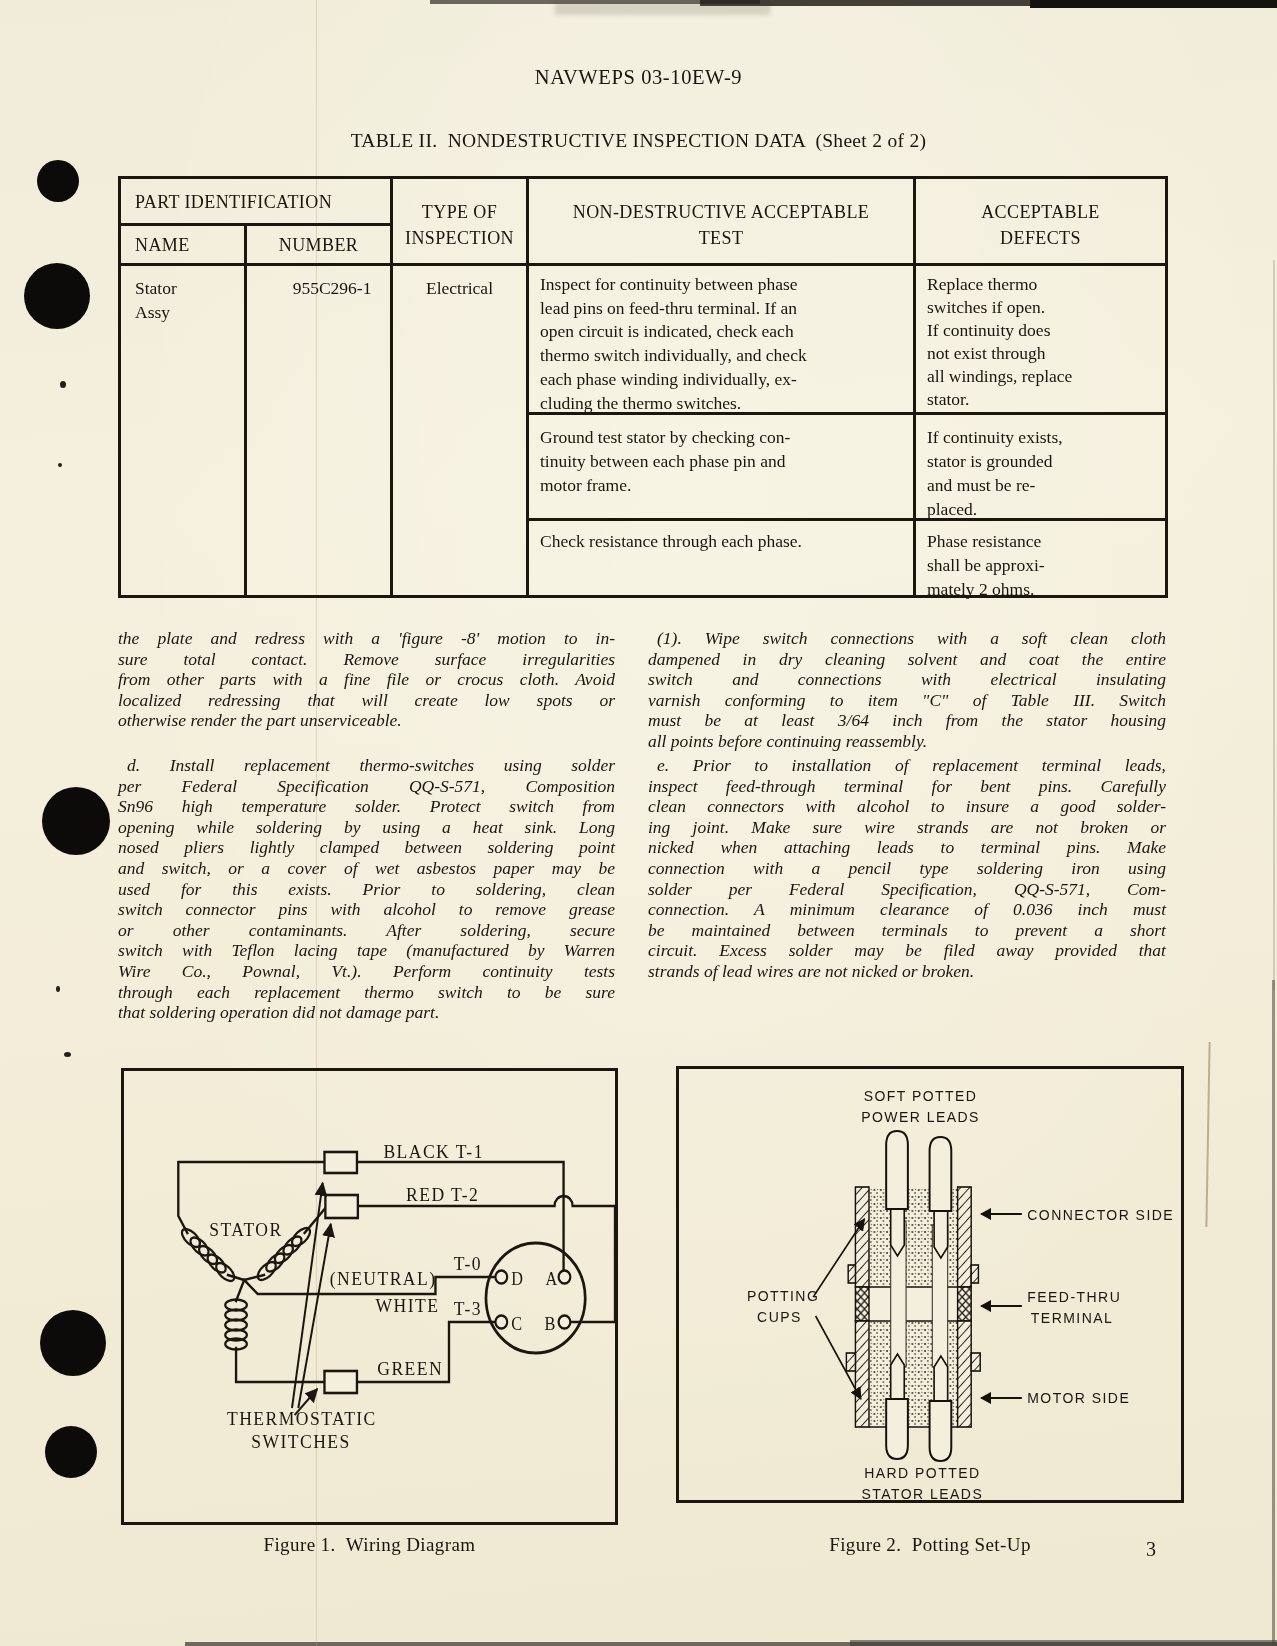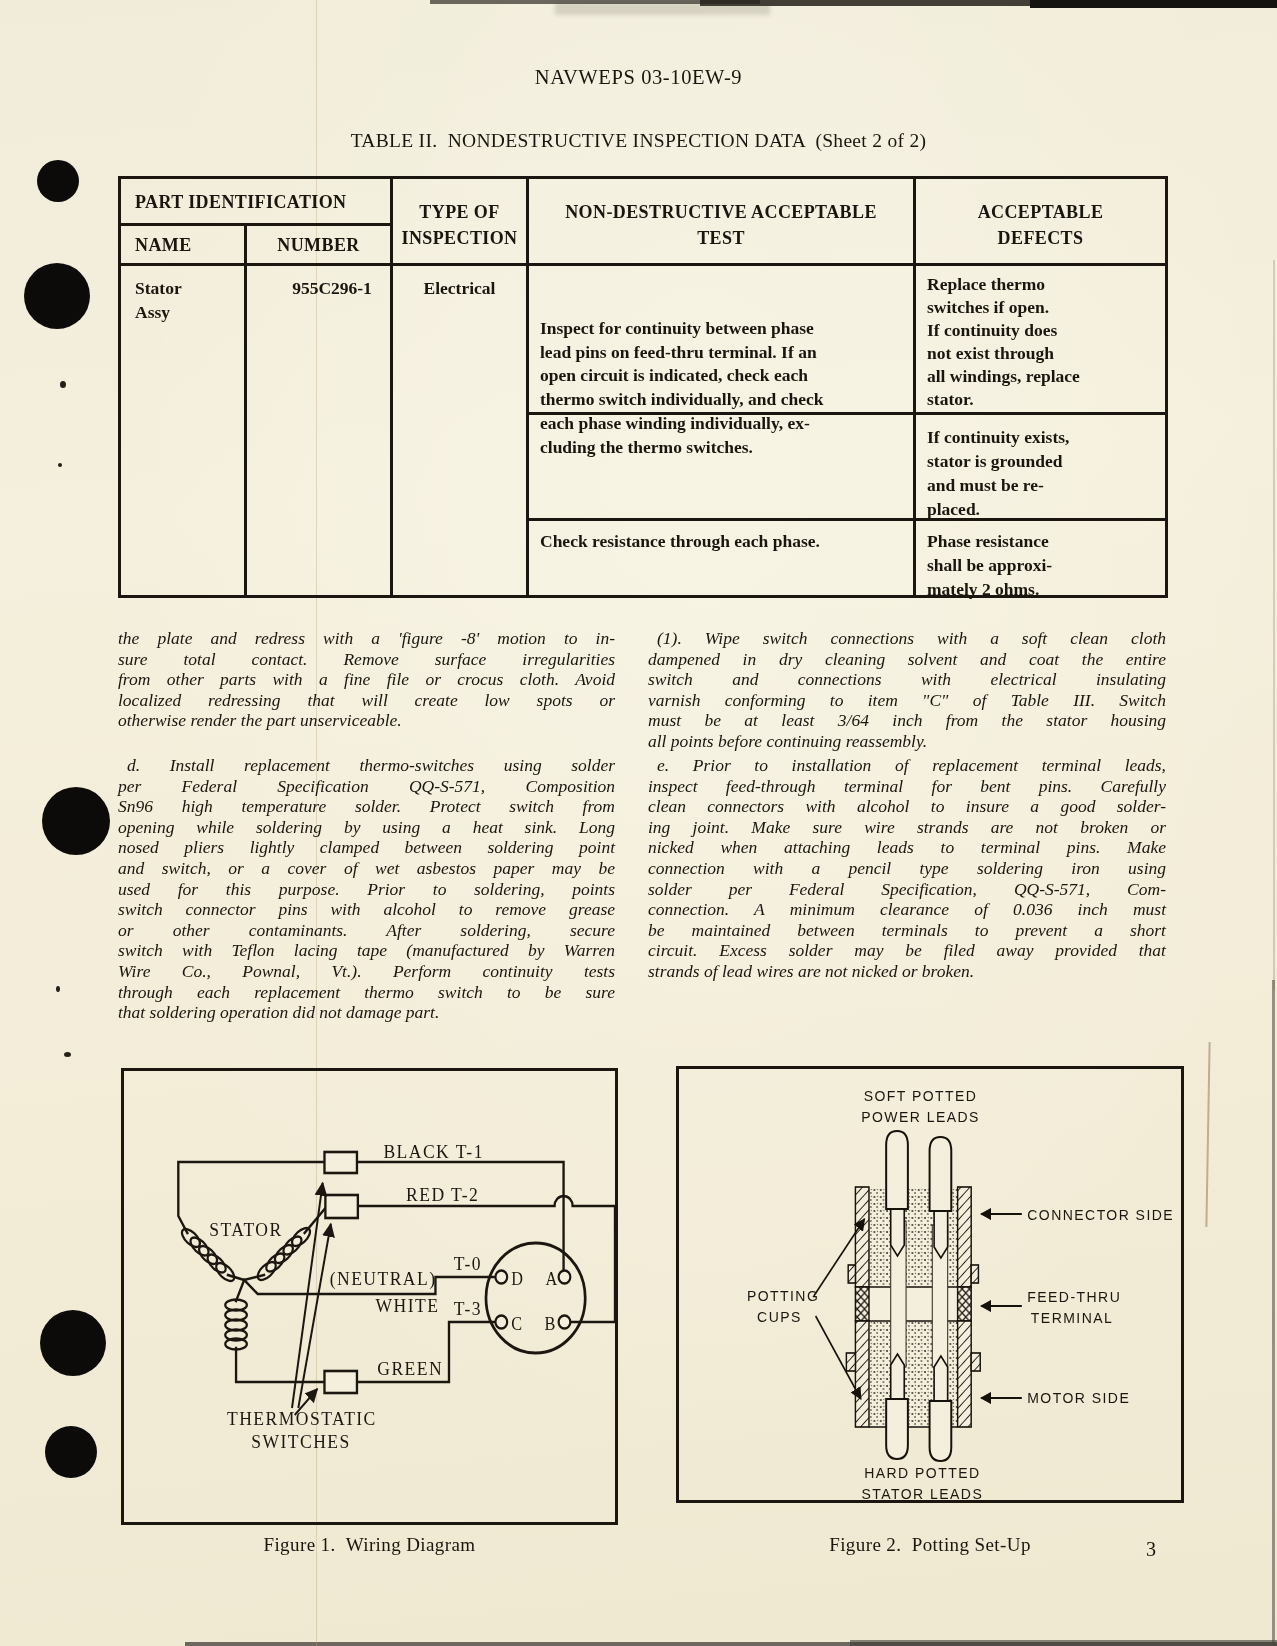--- a/index.html
+++ b/index.html
@@ -10,21 +10,21 @@
       radial-gradient(ellipse at 55% 30%, rgba(255,255,248,.28), transparent 62%),
       linear-gradient(175deg,#f1ecd9 0%,#f5f0dd 30%,#f2ecd7 70%,#efe9d2 100%);
   }
   .abs{position:absolute;}
   
   .doc-number{left:0;top:66px;width:1277px;text-align:center;font-size:20.5px;letter-spacing:.6px;}
   .table-title{left:0;top:130px;width:1277px;text-align:center;font-size:19.5px;letter-spacing:.3px;white-space:pre;}
   
   .ndt-table{left:118px;top:176px;width:1050px;height:422px;border:3px solid #1b1710;box-sizing:border-box;}
   .vline,.hline{position:absolute;background:#1b1710;}
-  .cell{position:absolute;font-size:17.5px;line-height:24px;white-space:pre-line;font-weight:bold;}
+  .cell{position:absolute;font-size:17.5px;line-height:24px;white-space:pre-line;}
   .cell.center{text-align:center;}
   .hdr{font-size:18px;letter-spacing:.4px;}
   
   .col{position:absolute;font-size:17.5px;line-height:20.6px;}
   .jl{text-align:justify;text-align-last:justify;font-style:italic;}
   .jl.jl-last{text-align-last:left;}
   .indent-first .jl:first-child{text-indent:9px;}
   
   .figbox{position:absolute;border:3px solid #1b1710;box-sizing:border-box;padding-left:48px;}
   .figcap{position:absolute;text-align:center;font-size:19px;letter-spacing:.4px;white-space:pre;}
@@ -83,32 +83,35 @@
 INSPECTION</div>
   <div class="cell hdr center" style="left:408px;top:20px;width:384px;line-height:26px;">NON-DESTRUCTIVE ACCEPTABLE
 TEST</div>
   <div class="cell hdr center" style="left:795px;top:20px;width:249px;line-height:26px;">ACCEPTABLE
 DEFECTS</div>
 
   <div class="cell" style="left:14px;top:97px;">Stator
 Assy</div>
   <div class="cell center" style="left:126px;top:97px;width:170px;">955C296-1</div>
   <div class="cell center" style="left:272px;top:97px;width:133px;">Electrical</div>
-  <div class="cell" style="left:419px;top:94px;width:364px;line-height:23.7px;margin-top:44px;">Inspect for continuity between phase
+  <div class="cell" style="left:419px;top:94px;width:364px;line-height:23.7px;">Inspect for continuity between phase
 lead pins on feed-thru terminal.  If an
 open circuit is indicated,  check each
 thermo switch individually,  and check
 each phase winding individually,  ex-
 cluding the thermo switches.</div>
   <div class="cell" style="left:806px;top:94px;width:230px;line-height:23px;">Replace thermo
 switches if open.
 If continuity does
 not exist through
 all windings,  replace
 stator.</div>
+  <div class="cell" style="left:419px;top:246px;width:364px;">Ground test stator by checking con-
+tinuity between each phase pin and
+motor frame.</div>
   <div class="cell" style="left:806px;top:246px;width:230px;">If continuity exists,
 stator is grounded
 and must be re-
 placed.</div>
   <div class="cell" style="left:419px;top:350px;width:364px;">Check resistance through each phase.</div>
   <div class="cell" style="left:806px;top:350px;width:230px;">Phase resistance
 shall be approxi-
 mately 2 ohms.</div>
 </div>
 
@@ -119,21 +122,21 @@
     <div class="jl">localized redressing that will create low spots or</div>
     <div class="jl jl-last">otherwise render the part unserviceable.</div>
   </div>
 <div class="col indent-first" style="left:118px;top:755px;width:497px;">
     <div class="jl">d.  Install replacement thermo-switches using solder</div>
     <div class="jl">per Federal Specification QQ-S-571, Composition</div>
     <div class="jl">Sn96 high temperature solder.  Protect switch from</div>
     <div class="jl">opening while soldering by using a heat sink.  Long</div>
     <div class="jl">nosed pliers lightly clamped between soldering point</div>
     <div class="jl">and switch, or a cover of wet asbestos paper may be</div>
-    <div class="jl">used for this purpose.  Prior to soldering, points</div>
+    <div class="jl">used for this exists.  Prior to soldering, clean</div>
     <div class="jl">switch connector pins with alcohol to remove grease</div>
     <div class="jl">or other contaminants.  After soldering, secure</div>
     <div class="jl">switch with Teflon lacing tape (manufactured by Warren</div>
     <div class="jl">Wire Co., Pownal, Vt.).  Perform continuity tests</div>
     <div class="jl">through each replacement thermo switch to be sure</div>
     <div class="jl jl-last">that soldering operation did not damage part.</div>
   </div>
 <div class="col indent-first" style="left:648px;top:628px;width:518px;">
     <div class="jl">(1).  Wipe switch connections with a soft clean cloth</div>
     <div class="jl">dampened in dry cleaning solvent and coat the entire</div>

